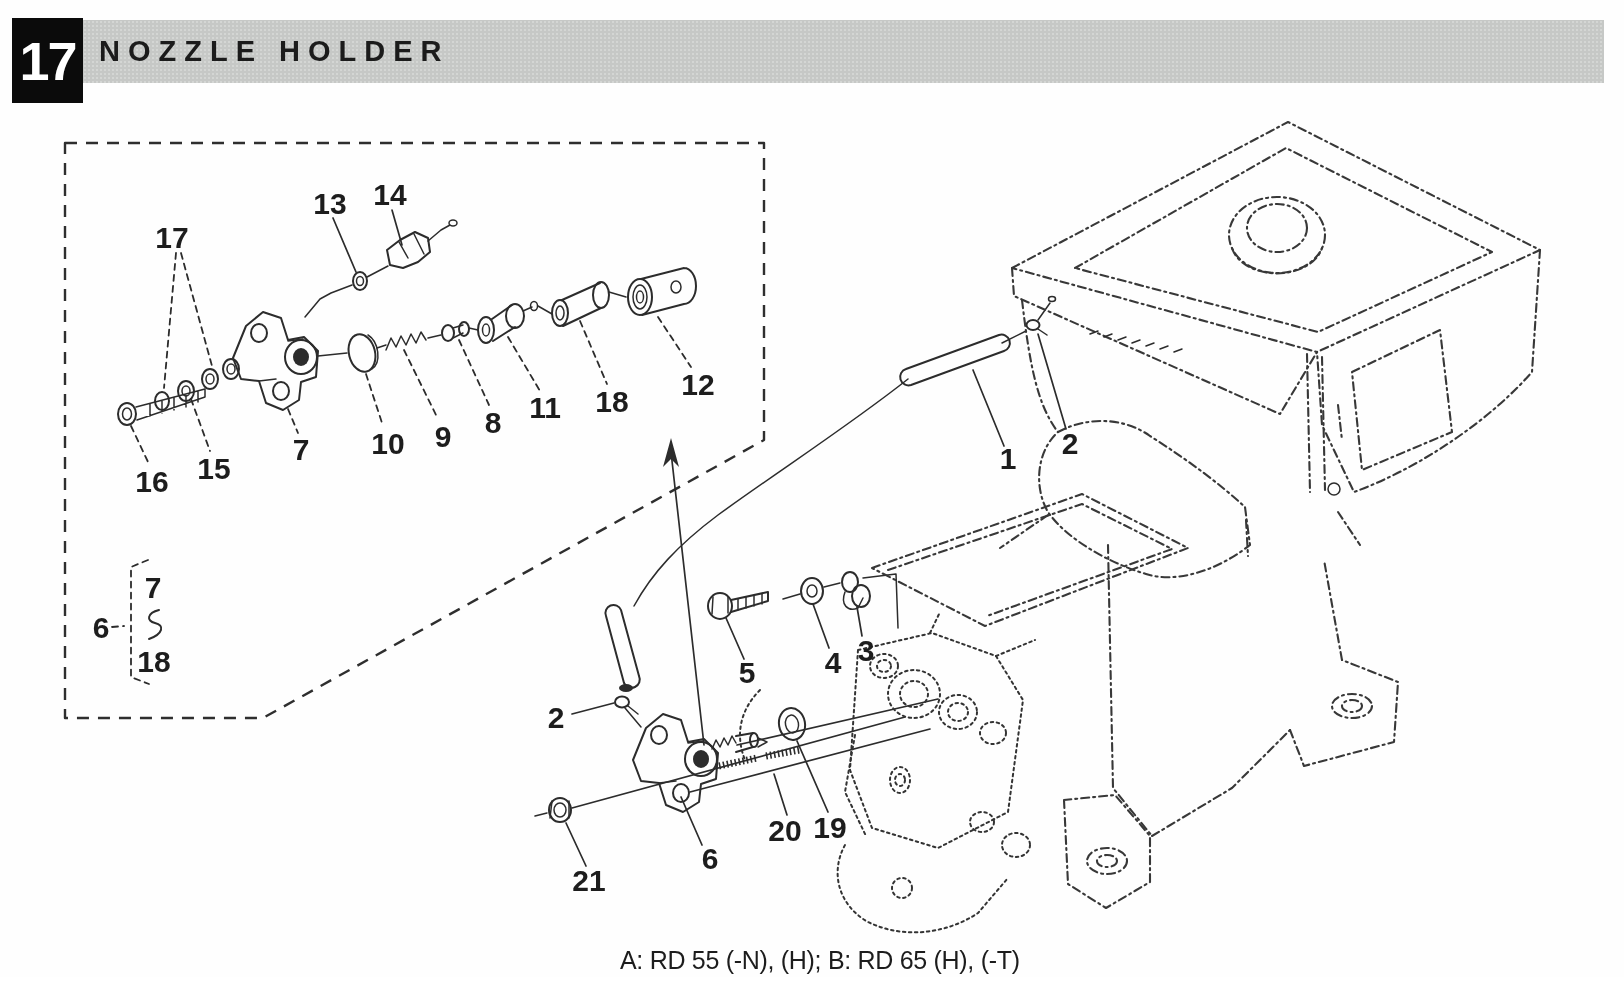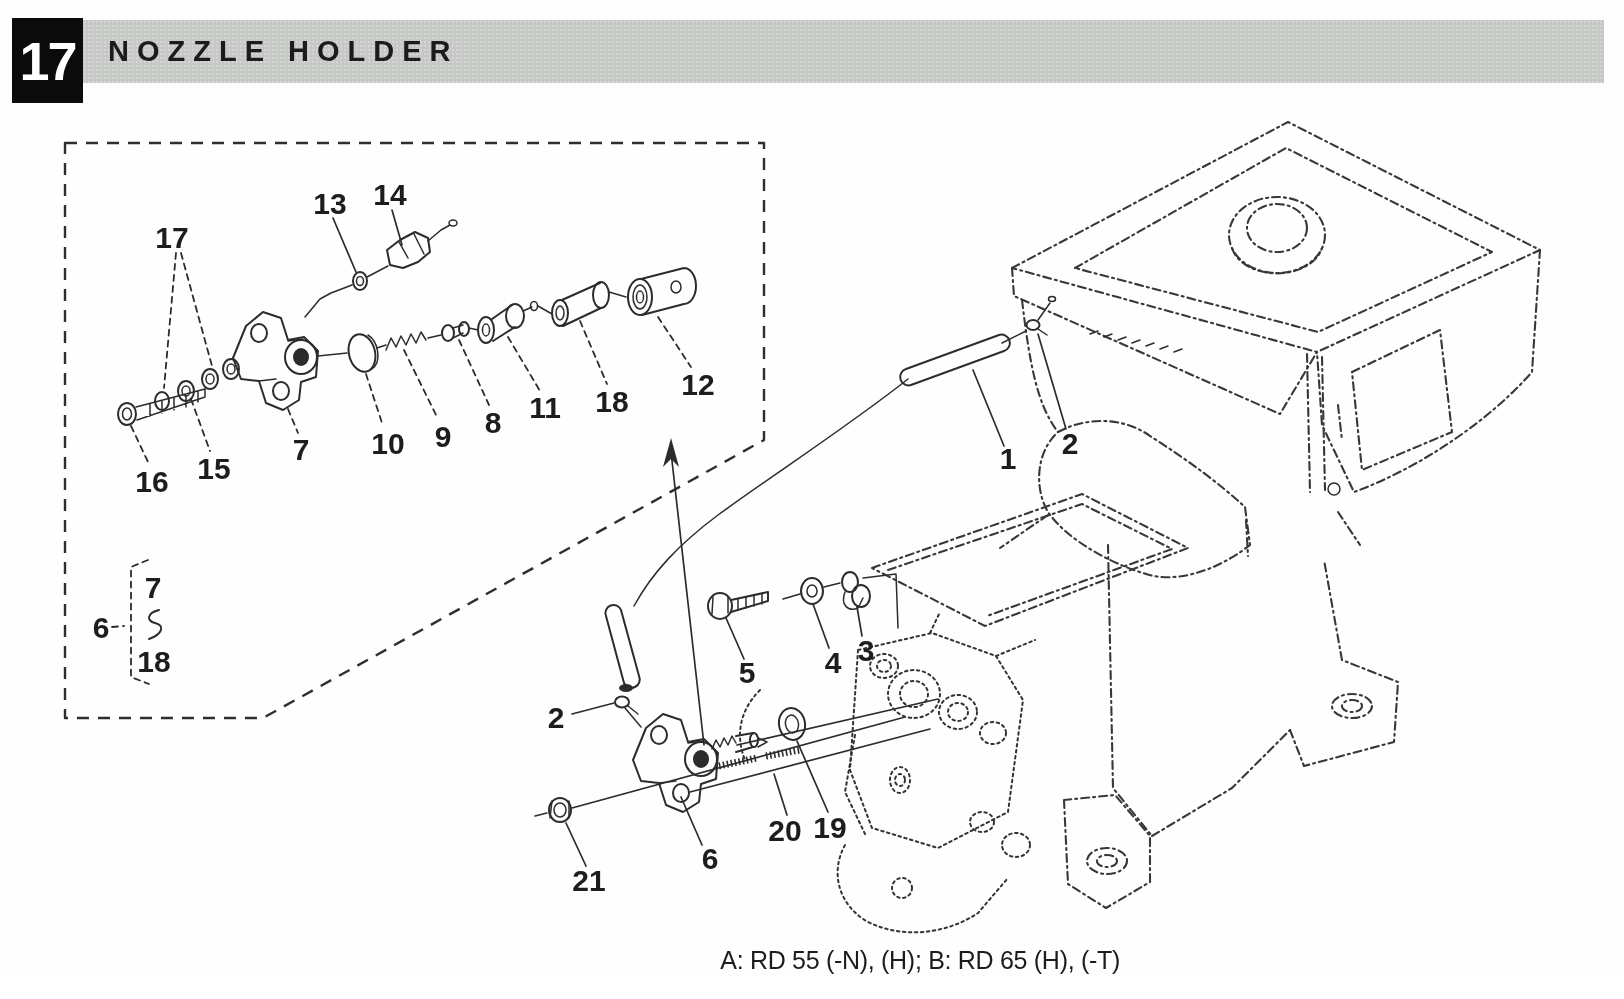--- a/index.html
+++ b/index.html
@@ -4,26 +4,26 @@
 <style>
   html,body{margin:0;padding:0;background:#ffffff;}
   .page{position:relative;width:1624px;height:977px;background:#fefefe;overflow:hidden;
         font-family:"Liberation Sans", sans-serif;}
   
   .banner{position:absolute;left:83px;top:20px;width:1521px;height:63px;
           background-color:#c6c8c6;
           background-image:radial-gradient(#d4d6d4 0.9px, transparent 1px);
           background-size:4px 4px;}
   .banner .title{position:absolute;left:16px;top:0;line-height:63px;
-          font-size:29px;font-weight:bold;letter-spacing:8px;color:#1b1b1b;white-space:nowrap;margin-left:9px;}
+          font-size:29px;font-weight:bold;letter-spacing:8px;color:#1b1b1b;white-space:nowrap;}
   .tab{position:absolute;left:12px;top:18px;width:71px;height:85px;background:#0b0b0b;
        display:flex;align-items:center;justify-content:center;}
   .tab span{color:#ffffff;font-size:54px;font-weight:bold;letter-spacing:-2px;}
   
-  .caption{position:absolute;left:620px;top:946px;width:500px;text-align:right;
+  .caption{position:absolute;left:620px;top:946px;width:500px;text-align:left;
            font-size:25px;letter-spacing:-0.3px;color:#1c1c1c;}
   
   svg{position:absolute;left:0;top:0;}
   .s   {fill:none;stroke:#2c2c2c;stroke-width:2;stroke-linecap:round;stroke-linejoin:round;}
   .s15 {fill:none;stroke:#2c2c2c;stroke-width:1.5;stroke-linecap:round;stroke-linejoin:round;}
   .ph  {fill:none;stroke:#383838;stroke-width:2.1;stroke-linecap:round;stroke-linejoin:round;
         stroke-dasharray:8 4 2 4;}
   .dt  {fill:none;stroke:#333333;stroke-width:2;stroke-linecap:round;stroke-linejoin:round;
         stroke-dasharray:2.5 3.5;}
   .bx  {fill:none;stroke:#2e2e2e;stroke-width:2.4;stroke-dasharray:12 9;stroke-linejoin:round;}

